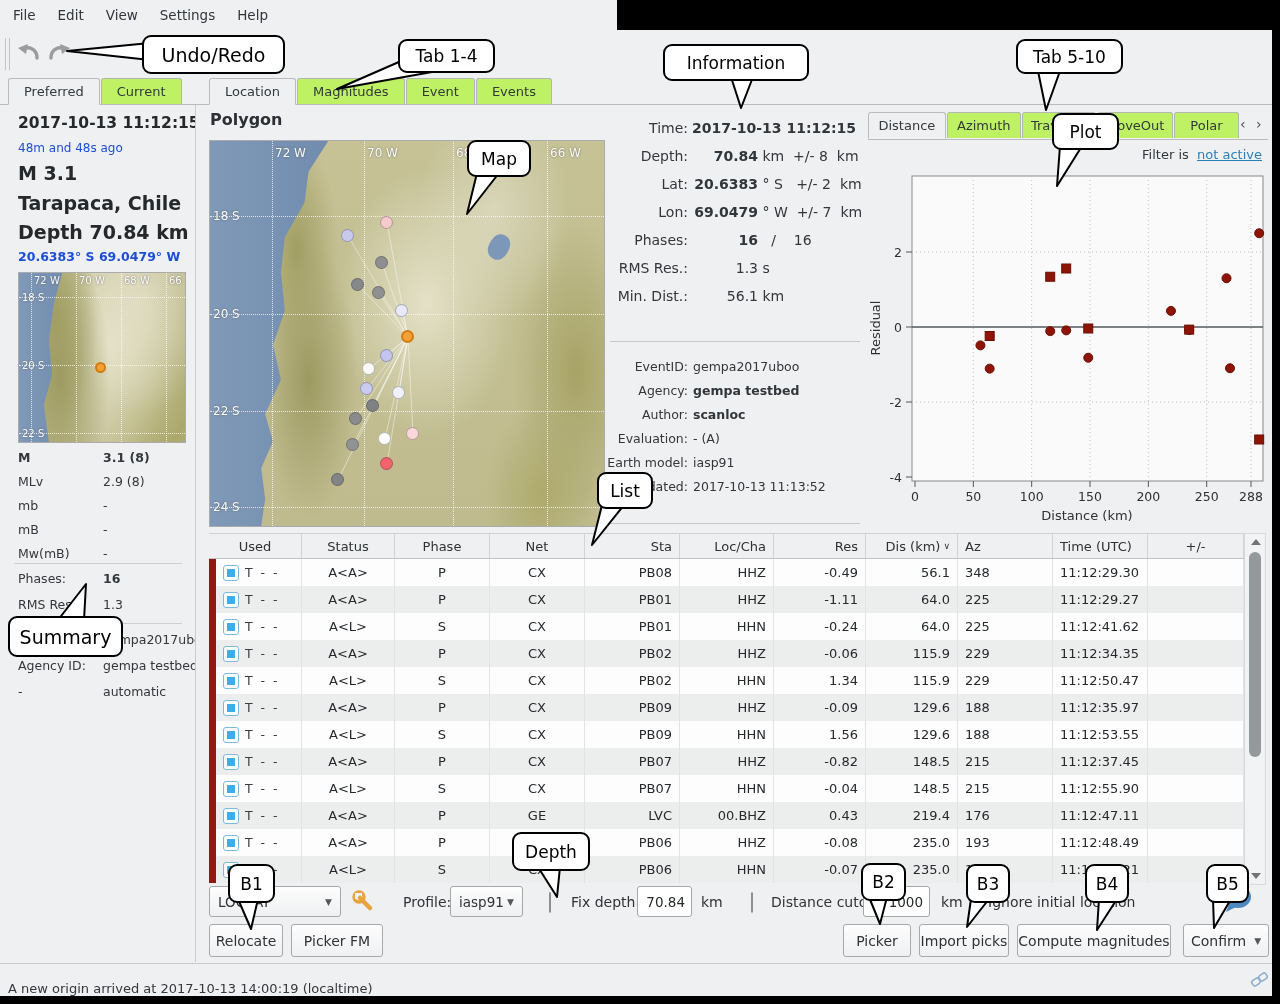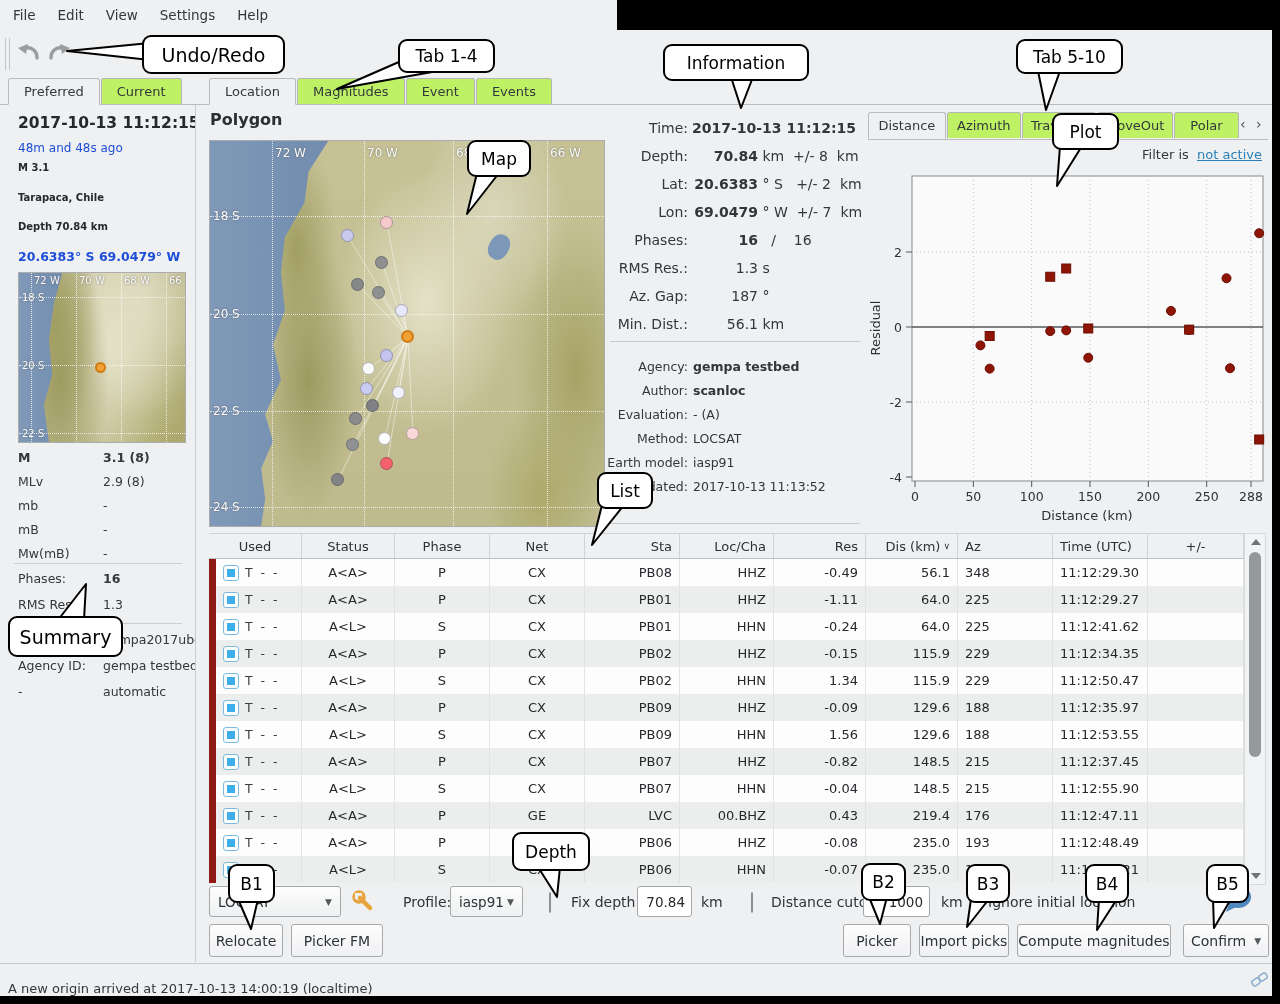--- a/index.html
+++ b/index.html
@@ -13,21 +13,21 @@
 #blacktop{position:absolute;left:617px;top:0;width:655px;height:30px;background:#000}
 #toolbar{position:absolute;left:0;top:30px;width:1272px;height:48px}
 .handle{position:absolute;left:5px;top:8px;width:5px;height:32px;border-left:1px solid #c2c4c6;border-right:1px solid #c2c4c6}
 
 .tabline{position:absolute;height:1px;background:#b9bbbd}
 .tabbar{position:absolute;top:78px;height:27px;display:flex;z-index:2}
 .tab{height:26px;line-height:25px;padding:0 15px;font-size:13px;background:#bef264;border:1px solid #b3b5b7;border-bottom:none;border-radius:3px 3px 0 0;margin-right:1px;color:#33383c;white-space:nowrap;overflow:hidden}
 .tab.active{height:27px;background:#eff0f1;border:1px solid #b9bbbd;border-bottom:1px solid #eff0f1}
 
 #leftpane{position:absolute;left:0;top:105px;width:196px;height:857px;overflow:hidden;border-right:1px solid #c9cbcd}
-.lp-big{position:absolute;left:18px;font-size:10px;font-weight:bold;color:#26292c;white-space:nowrap}
+.lp-big{position:absolute;left:18px;font-size:19px;font-weight:bold;color:#26292c;white-space:nowrap}
 .lp-small{position:absolute;left:18px;font-size:12px;color:#1d4ed8;white-space:nowrap}
 .lp-row-label{position:absolute;left:18px;font-size:12.5px;color:#33373b;white-space:nowrap}
 .lp-row-val{position:absolute;left:103px;font-size:12.5px;color:#33373b;white-space:nowrap}
 .hline{position:absolute;height:1px;background:#cdcfd1}
 
 .map{position:absolute;border:1px solid #a9abad;overflow:hidden;background:#c3bf93}
 .land{position:absolute;inset:0;background:
  radial-gradient(60px 160px at 22% 28%,#a19e63 0%,rgba(161,158,99,0) 70%),
  radial-gradient(70px 200px at 25% 62%,#9c9960 0%,rgba(156,153,96,0) 70%),
  radial-gradient(120px 180px at 55% 42%,#e4e1c8 0%,rgba(228,225,200,0) 75%),
@@ -262,47 +262,42 @@
         <span class="info-label">Phases:</span>
         <span class="info-num b">16</span>
         <span class="info-suffix">   /    16</span>
       </div>
       <div class="info-row">
         <span class="info-label">RMS Res.:</span>
         <span class="info-num">1.3</span>
         <span class="info-suffix"> s</span>
       </div>
       <div class="info-row">
-        <span class="info-label">Az. Gap:</span>
-        <span class="info-num">187</span>
-        <span class="info-suffix"> °</span>
-      </div>
-      <div class="info-row">
         <span class="info-label">Min. Dist.:</span>
         <span class="info-num">56.1</span>
         <span class="info-suffix"> km</span>
       </div>
     </div>
   <div class="hline" style="left:610px;top:341px;width:250px;background:#c6c8ca"></div>
   <div id="metarows" class="abs" style="left:602px;top:354px;width:262px">
       <div class="meta-row">
+        <span class="meta-label">EventID:</span>
+        <span class="meta-val">gempa2017uboo</span>
+      </div>
+      <div class="meta-row">
         <span class="meta-label">Agency:</span>
         <span class="meta-val b">gempa testbed</span>
       </div>
       <div class="meta-row">
         <span class="meta-label">Author:</span>
         <span class="meta-val b">scanloc</span>
       </div>
       <div class="meta-row">
         <span class="meta-label">Evaluation:</span>
         <span class="meta-val">- (A)</span>
-      </div>
-      <div class="meta-row">
-        <span class="meta-label">Method:</span>
-        <span class="meta-val">LOCSAT</span>
       </div>
       <div class="meta-row">
         <span class="meta-label">Earth model:</span>
         <span class="meta-val">iasp91</span>
       </div>
       <div class="meta-row">
         <span class="meta-label">updated:</span>
         <span class="meta-val">2017-10-13 11:13:52</span>
       </div>
     </div>
@@ -436,21 +431,21 @@
         <span class="td" style="width: 95px; justify-content: flex-start;">11:12:41.62</span>
         <span class="td" style="width: 96px; justify-content: center;"></span>
       </div>
       <div class="tr">
         <span class="td" style="width: 93px; padding: 0px;"><span class="redbar"></span><span class="cb" style="margin: 0px 0px 0px 7px;"><span class="in"></span></span><span style="white-space: pre; margin-left: 6px; font-size: 12.5px; color: rgb(58, 62, 66);">T  -  -</span></span>
         <span class="td" style="width: 93px; justify-content: center;">A&lt;A&gt;</span>
         <span class="td" style="width: 95px; justify-content: center;">P</span>
         <span class="td" style="width: 95px; justify-content: center;">CX</span>
         <span class="td" style="width: 95px; justify-content: flex-end;">PB02</span>
         <span class="td" style="width: 94px; justify-content: flex-end;">HHZ</span>
-        <span class="td" style="width: 92px; justify-content: flex-end;">-0.15</span>
+        <span class="td" style="width: 92px; justify-content: flex-end;">-0.06</span>
         <span class="td" style="width: 92px; justify-content: flex-end;">115.9</span>
         <span class="td" style="width: 95px; justify-content: flex-start;">229</span>
         <span class="td" style="width: 95px; justify-content: flex-start;">11:12:34.35</span>
         <span class="td" style="width: 96px; justify-content: center;"></span>
       </div>
       <div class="tr">
         <span class="td" style="width: 93px; padding: 0px;"><span class="redbar"></span><span class="cb" style="margin: 0px 0px 0px 7px;"><span class="in"></span></span><span style="white-space: pre; margin-left: 6px; font-size: 12.5px; color: rgb(58, 62, 66);">T  -  -</span></span>
         <span class="td" style="width: 93px; justify-content: center;">A&lt;L&gt;</span>
         <span class="td" style="width: 95px; justify-content: center;">S</span>
         <span class="td" style="width: 95px; justify-content: center;">CX</span>

